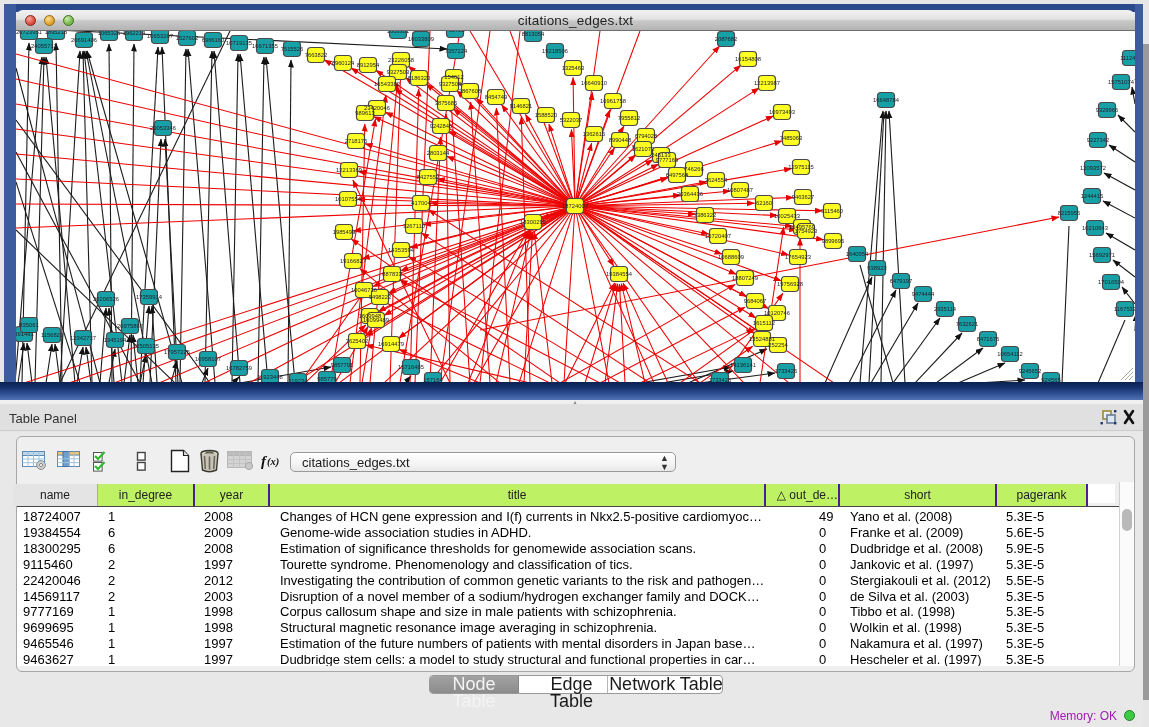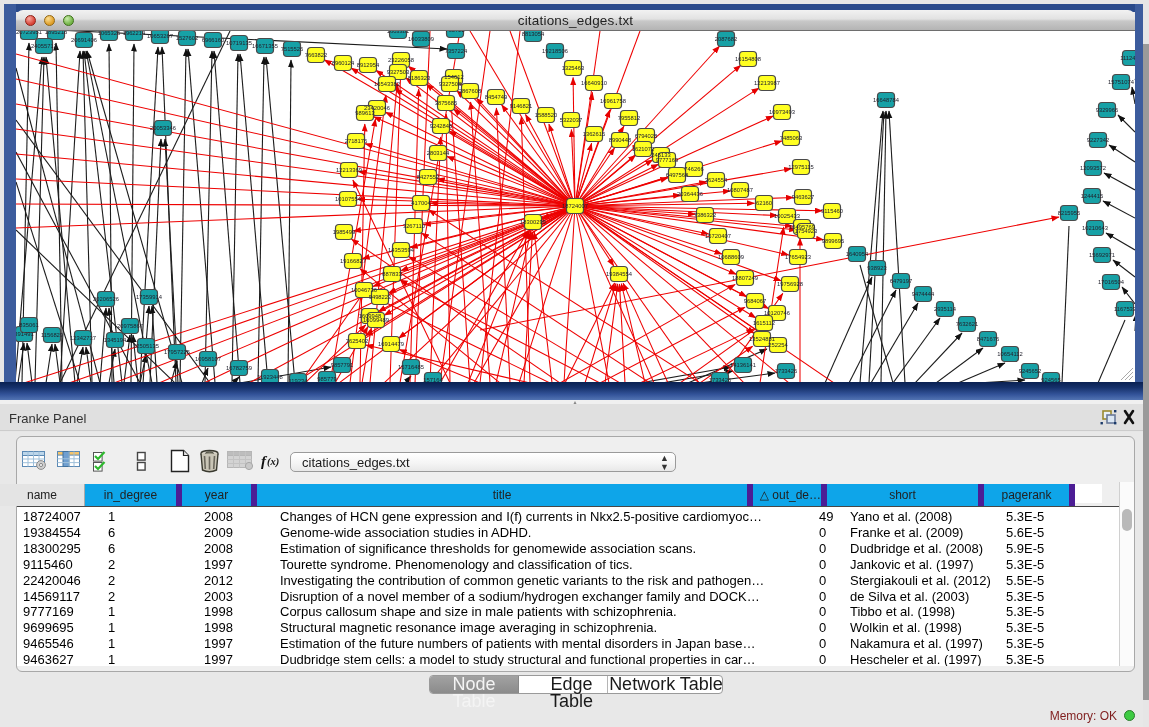--- a/index.html
+++ b/index.html
@@ -45,22 +45,22 @@
 
 
 #toolbar { position:absolute; left:16px; top:444px; width:280px; height:34px; }
 #dropdown { position:absolute; left:290px; top:452px; width:386px; height:20px;
   background:linear-gradient(180deg,#ffffff 0%,#f4f4f4 60%,#e8e8e8 100%);
   border:1px solid #9a9a9a; border-radius:5px; }
 #dropdown .txt { position:absolute; left:11px; top:2px; font-size:13px; color:#1a1a1a; }
 #dropdown .st { position:absolute; right:6px; top:1px; font-size:9px; color:#333; line-height:9px; text-align:center; }
 
 
-#thead { position:absolute; left:0; top:484px; width:1102px; height:19px; background:#ffffff; }
-.hc { position:absolute; top:0; height:22px; background:#0ea5e9; border-right:6px solid #4c1d95;
+#thead { position:absolute; left:13px; top:484px; width:1102px; height:19px; background:#ffffff; }
+.hc { position:absolute; top:0; height:22px; background:#bef264; border-right:2px solid #4c1d95;
    font-size:12px; color:#222; text-align:center; line-height:22px; }
 #thead .h1 { left:0px; width:85px;  background:#e4e4e4; border-right:1px solid #aaa; }
 #thead .h2 { left:85px; width:97px; }
 #thead .h3 { left:182px; width:75px; }
 #thead .h4 { left:257px; width:496px; }
 #thead .h5 { left:753px; width:74px; text-align:right; padding-left:6px; }
 #thead .h6 { left:827px; width:157px; }
 #thead .h7 { left:984px; width:91px; }
 #thead-line { position:absolute; left:17px; top:506px; width:1102px; height:1px; background:#474747; }
 
@@ -80,21 +80,21 @@
 
 
 #tabs { position:absolute; left:429px; top:675px; width:294px; height:19px;
   background:#ffffff; border:1px solid #9a9a9a; border-radius:4px; font-size:18px; }
 #tabs .seg { position:absolute; top:0; height:17px; line-height:17px; text-align:center; color:#1a1a1a; }
 #tabs .s1 { left:0; width:89px; background:linear-gradient(180deg,#a2a2a2,#8b8b8b); color:#f4f4f4;
   border-radius:3px 0 0 3px; border-right:1px solid #888; }
 #tabs .s2 { left:90px; width:88px; border-right:1px solid #b5b5b5;padding-left:16px; }
 #tabs .s3 { left:179px; width:114px; }
 
-#memline { position:absolute; left:980px; top:709px; width:163px; height:16px; font-size:12px; color:#7f1d1d; text-align:right; }
+#memline { position:absolute; left:980px; top:709px; width:163px; height:16px; font-size:12px; color:#a21caf; text-align:right; }
 #memline .dot { position:absolute; right:8px; top:1px; width:11px; height:11px; border-radius:50%;
   background:#3ecb43; border:1px solid #2a7d2c; }
 #memline .txt { position:absolute; right:26px; top:0px; }
 
 
 #phicons { position:absolute; left:1100px; top:409px; width:40px; height:18px; }
 </style></head>
 <body>
 <div id="root">
   <div id="blue-top"></div>
@@ -642,21 +642,21 @@
     <div class="tl" id="tl1"></div>
       <div class="tl" id="tl2"></div>
       <div class="tl" id="tl3"></div>
   </div>
   <div id="blue-bottom"></div>
   <div id="grip">
       <div class="g">▴</div>
     </div>
 
   <div id="pheader">
-      <div class="t">Franke Panel</div>
+      <div class="t">Table Panel</div>
     </div>
   <div id="phicons">
     <svg width="40" height="18" viewBox="0 0 40 18">
       <rect x="3" y="2" width="8" height="8" fill="#e8f0f8" stroke="#9a8a30" stroke-width="1.6"></rect>
       <rect x="7" y="6" width="8" height="8" fill="#dce8f4" stroke="#6a7a9a" stroke-width="1.6"></rect>
       <rect x="14" y="1" width="2.4" height="2.4" fill="#1a3a6a"></rect>
       <rect x="0.5" y="13" width="2.4" height="2.4" fill="#1a3a6a"></rect>
       <rect x="14" y="13" width="2.4" height="2.4" fill="#1a3a6a"></rect>
       <path d="M25 2 L33 14 M33 2 L25 14" stroke="#111" stroke-width="2.6" stroke-linecap="round"></path>
     </svg>

